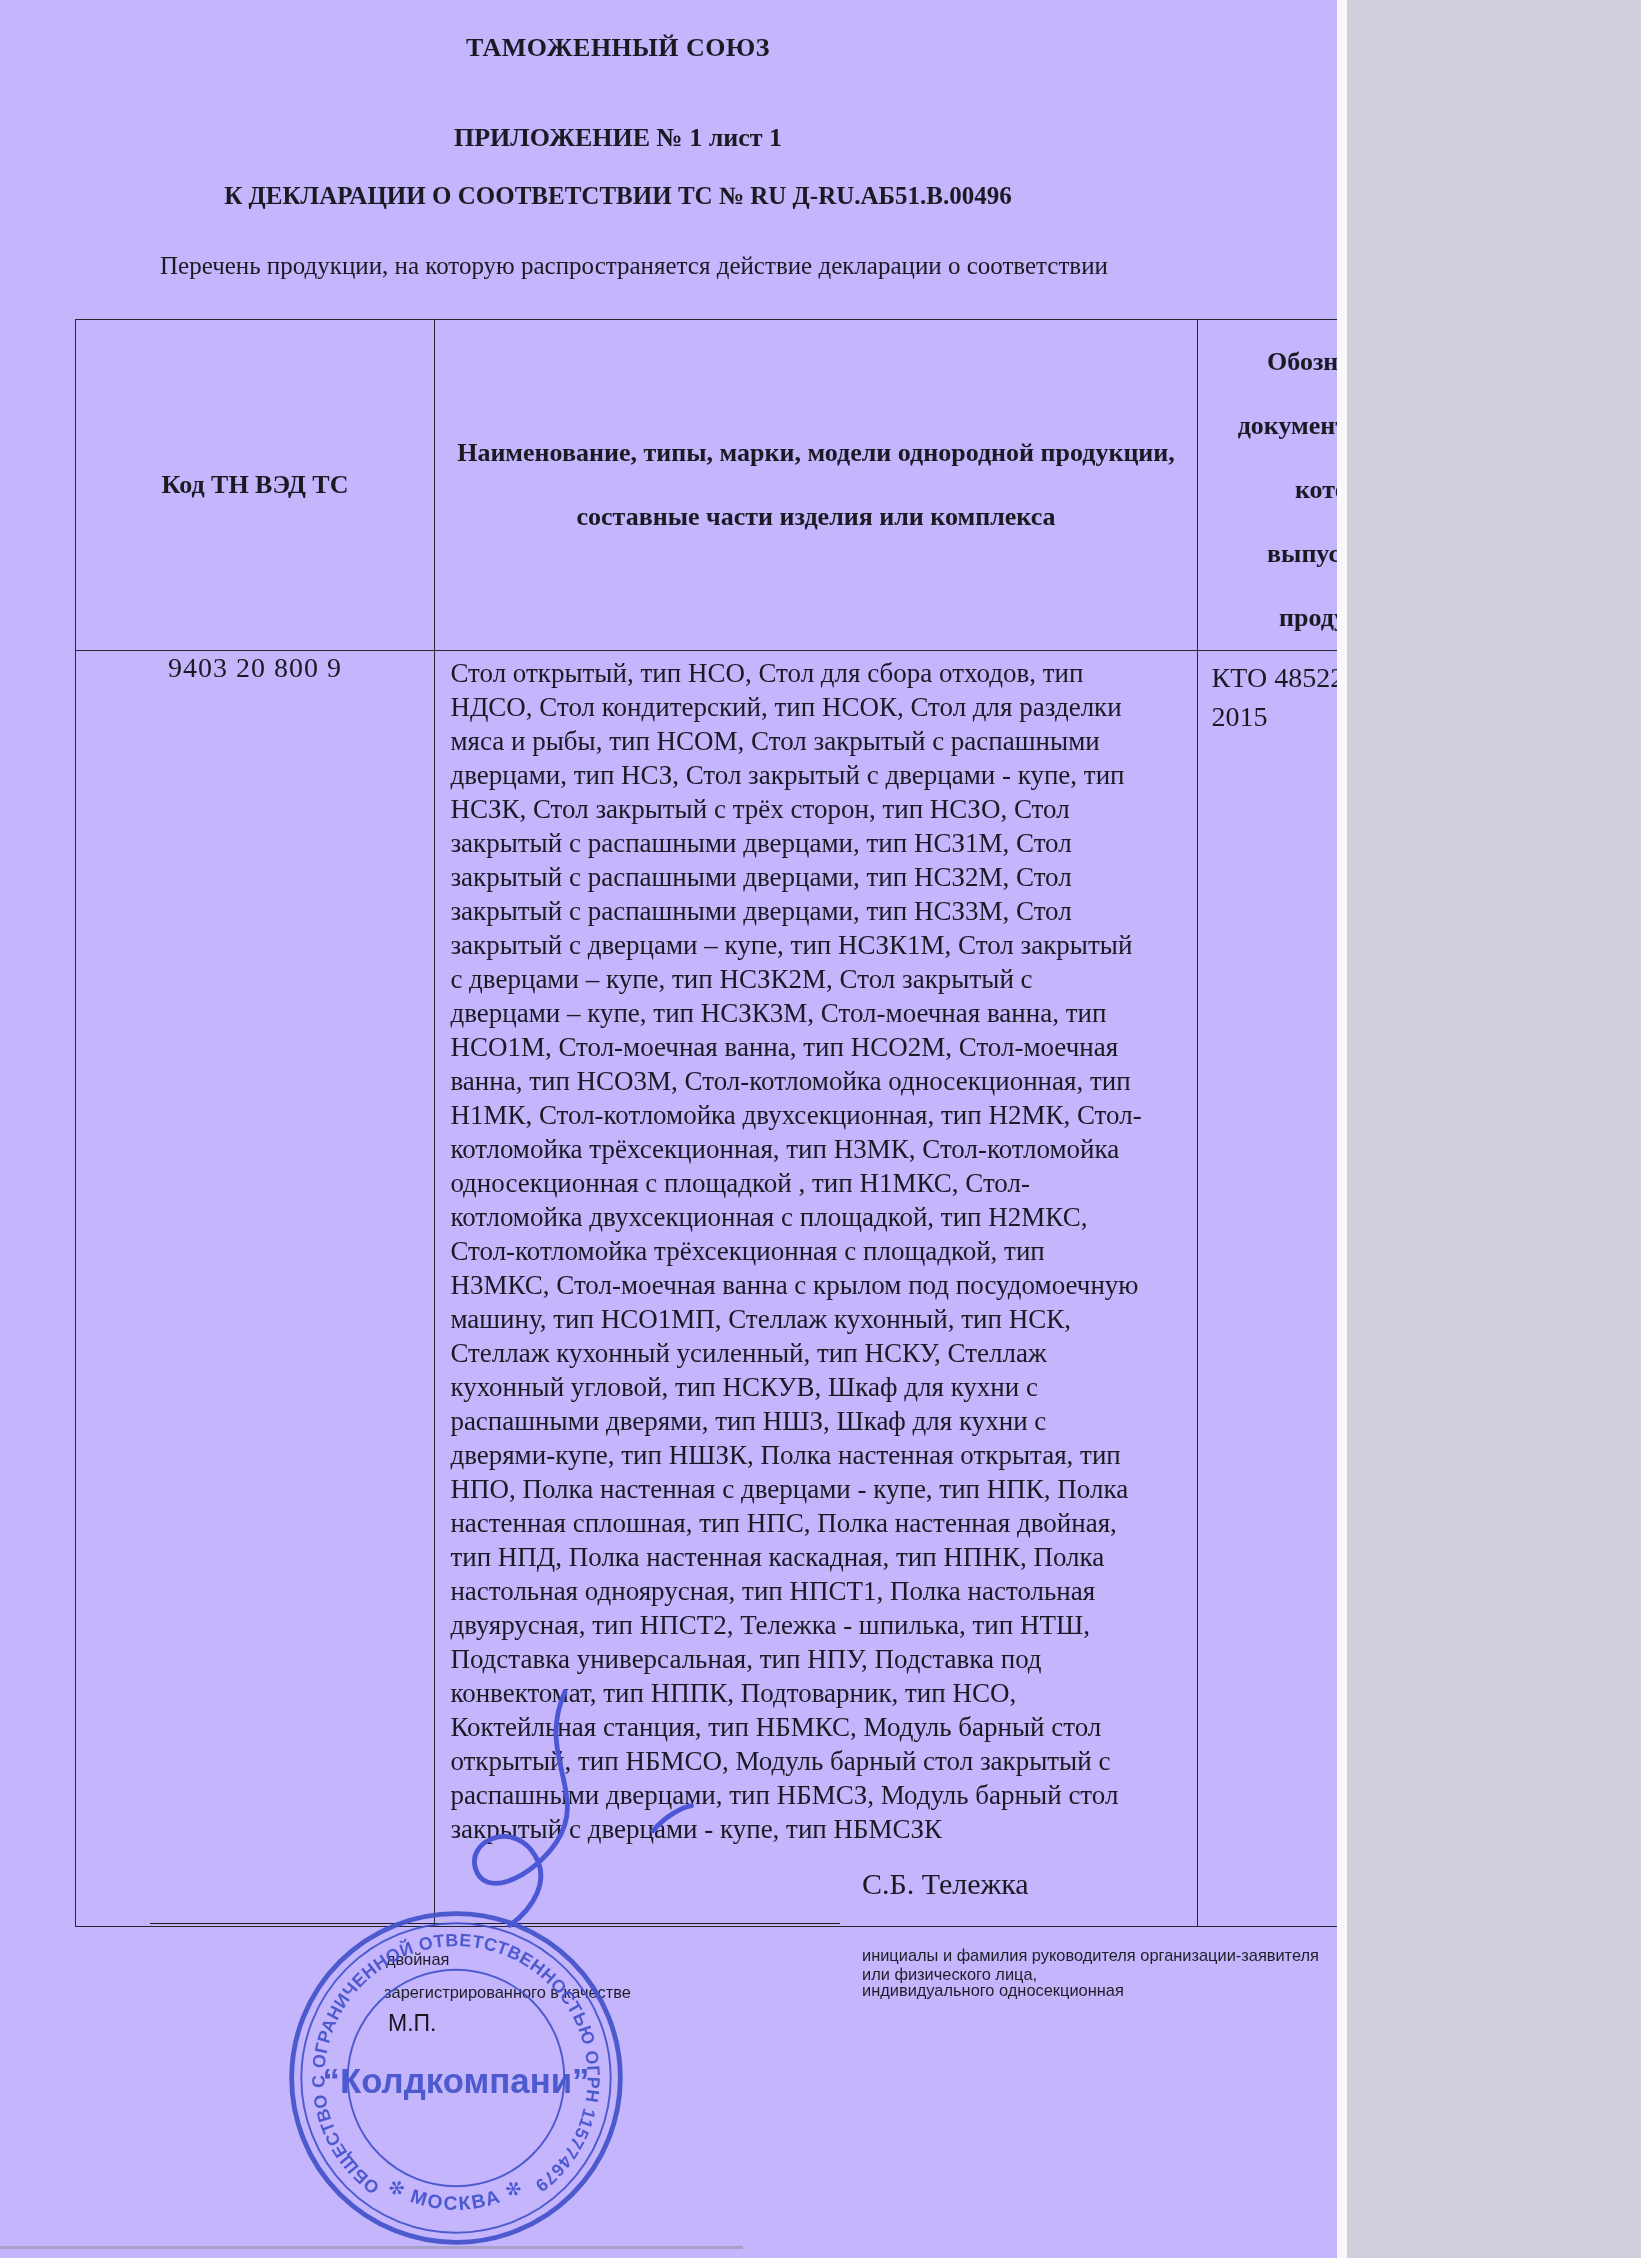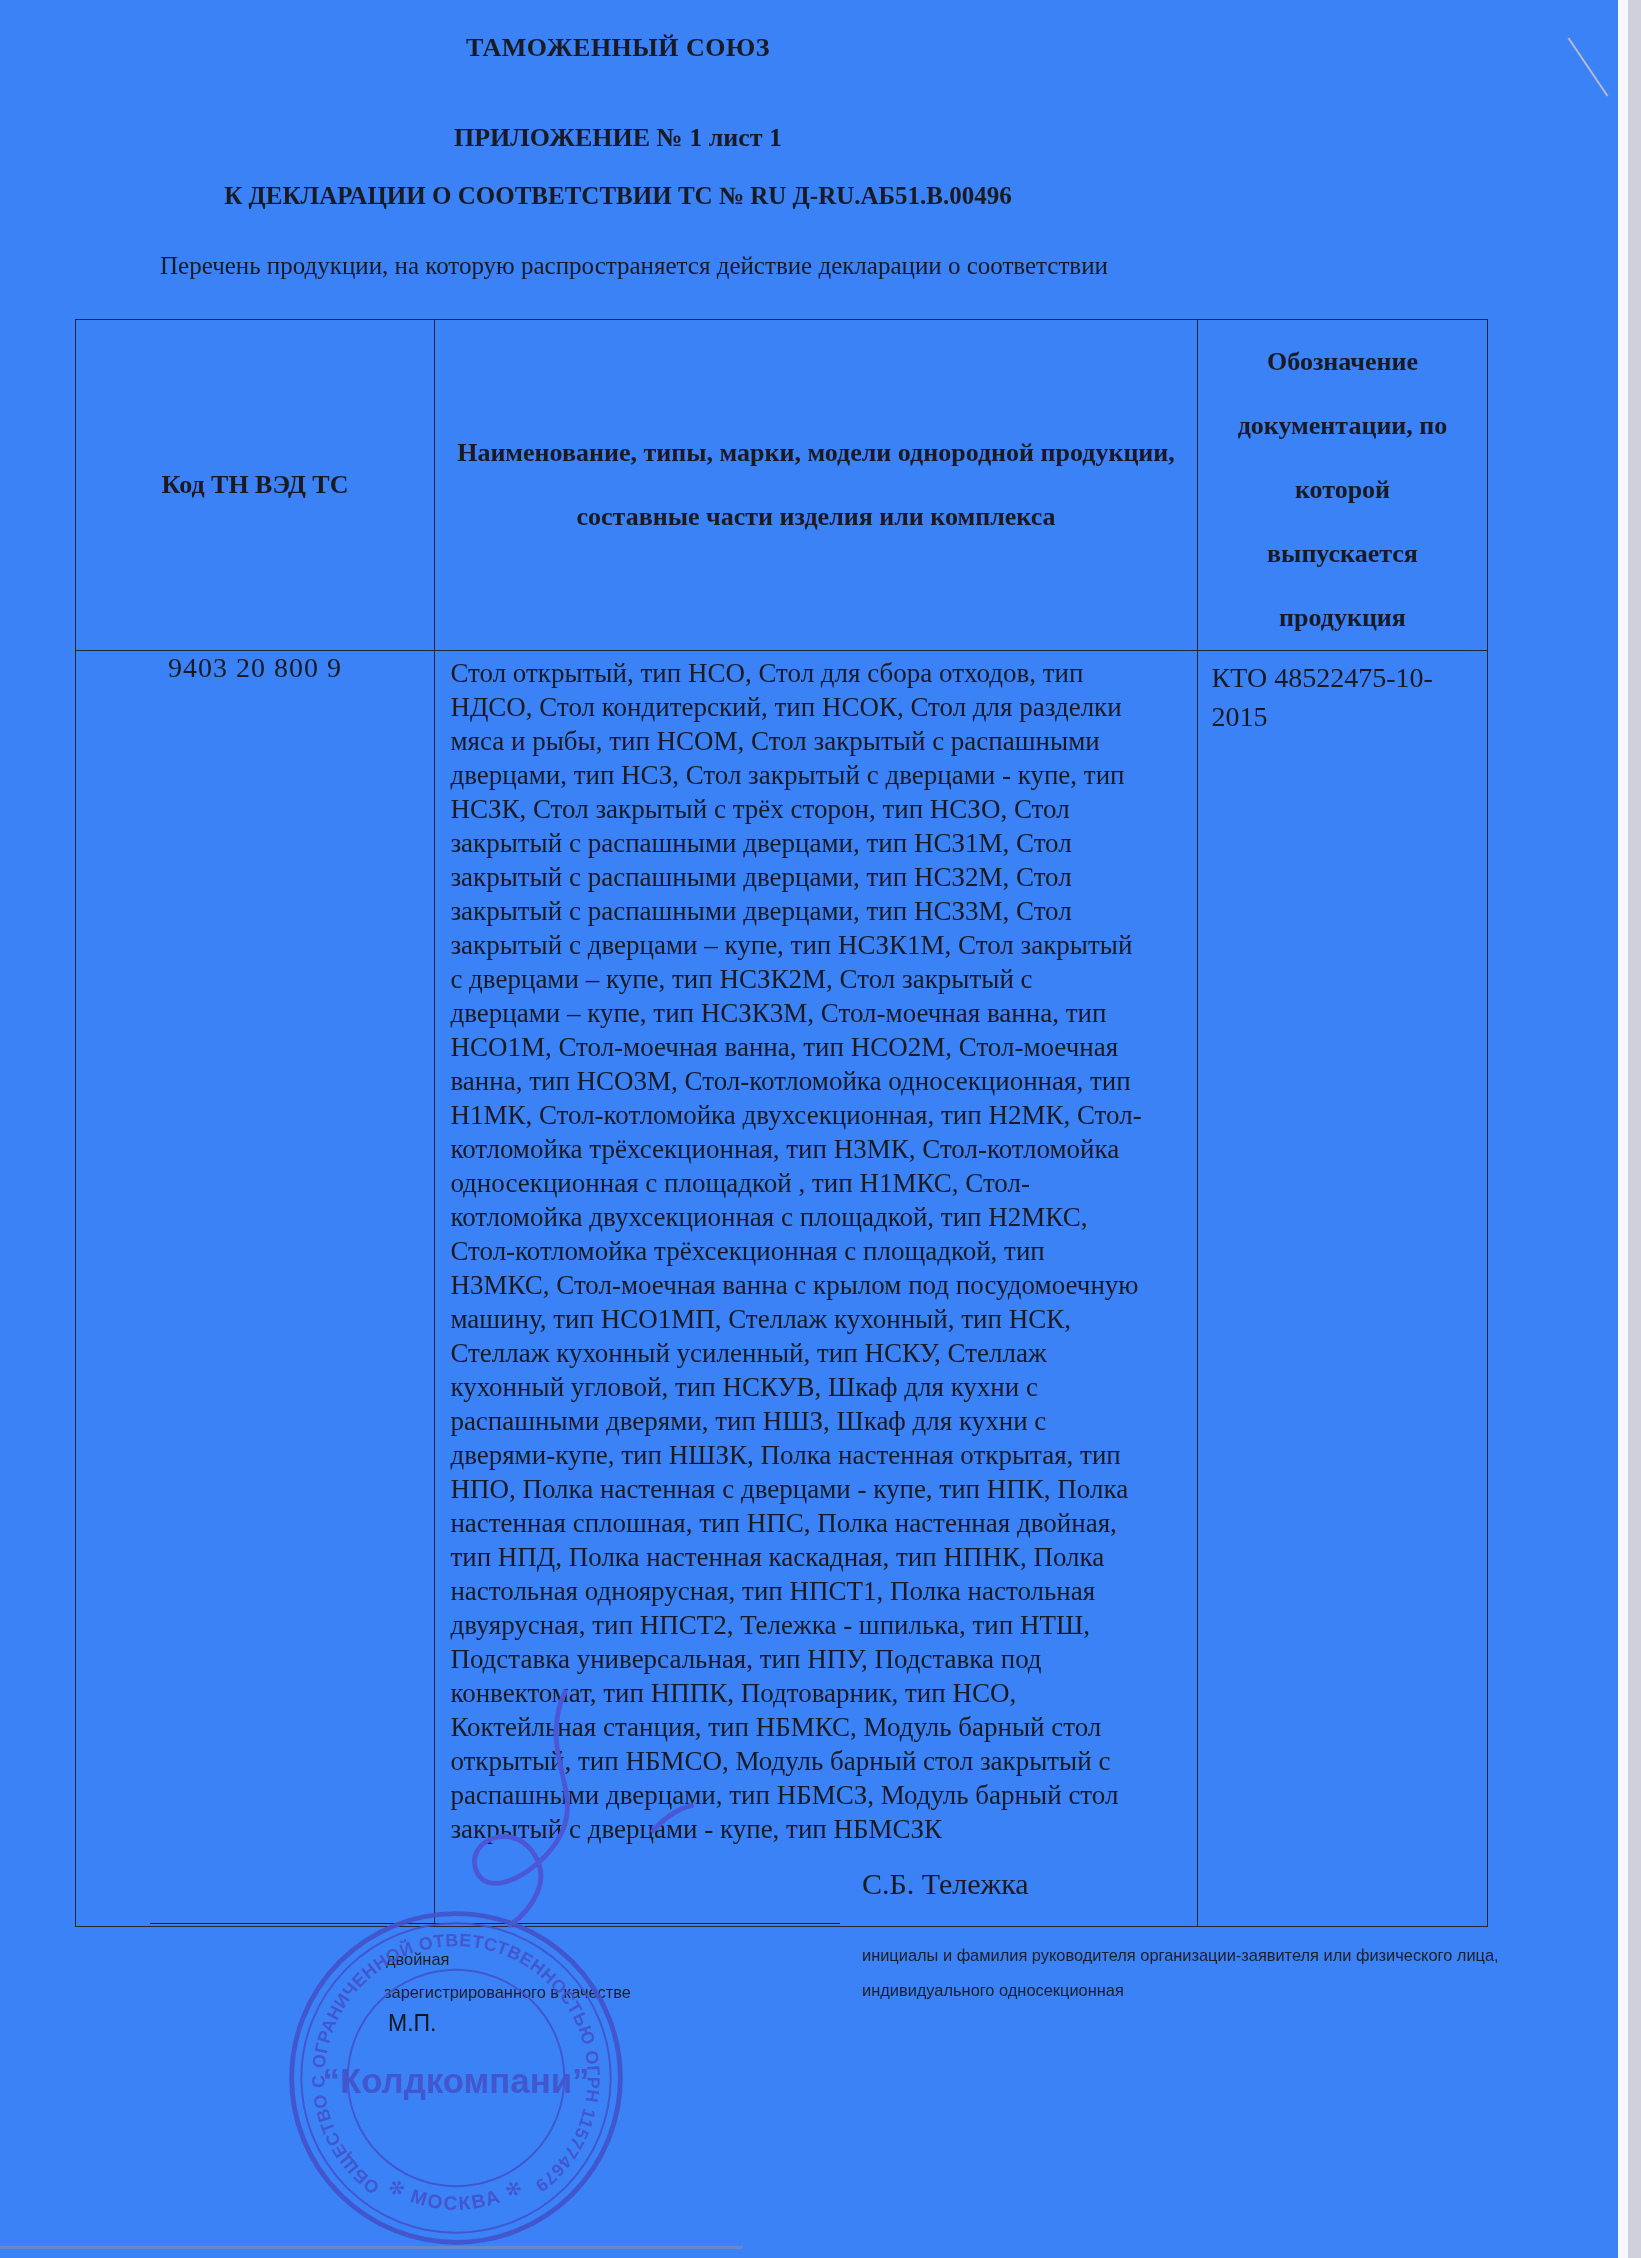--- a/index.html
+++ b/index.html
@@ -1,18 +1,18 @@
 <!DOCTYPE html>
 <html><head>
 <meta charset="utf-8">
 <style>
   html,body{margin:0;padding:0;background:#d0d0dc;}
   .page{
-    position:relative;width:1628px;height:2258px;overflow:hidden;
-    background:#3b82f6;
+    position:relative;width:1347px;height:2258px;overflow:hidden;
+    background:#c4b5fd;
     font-family:"Liberation Serif","DejaVu Serif",serif;
     color:#1a1a22;
   }
   
   .headings{position:absolute;left:0;top:0;width:1236px;text-align:center;}
   .h-org{position:absolute;left:0;top:33px;width:100%;font-size:26px;font-weight:bold;letter-spacing:0.5px;}
   .h-app{position:absolute;left:0;top:123px;width:100%;font-size:26px;font-weight:bold;}
   .h-dec{position:absolute;left:0;top:182px;width:100%;font-size:25px;font-weight:bold;}
   .h-sub{position:absolute;left:0;top:252px;width:100%;font-size:25px;margin-left:16px;}
   

